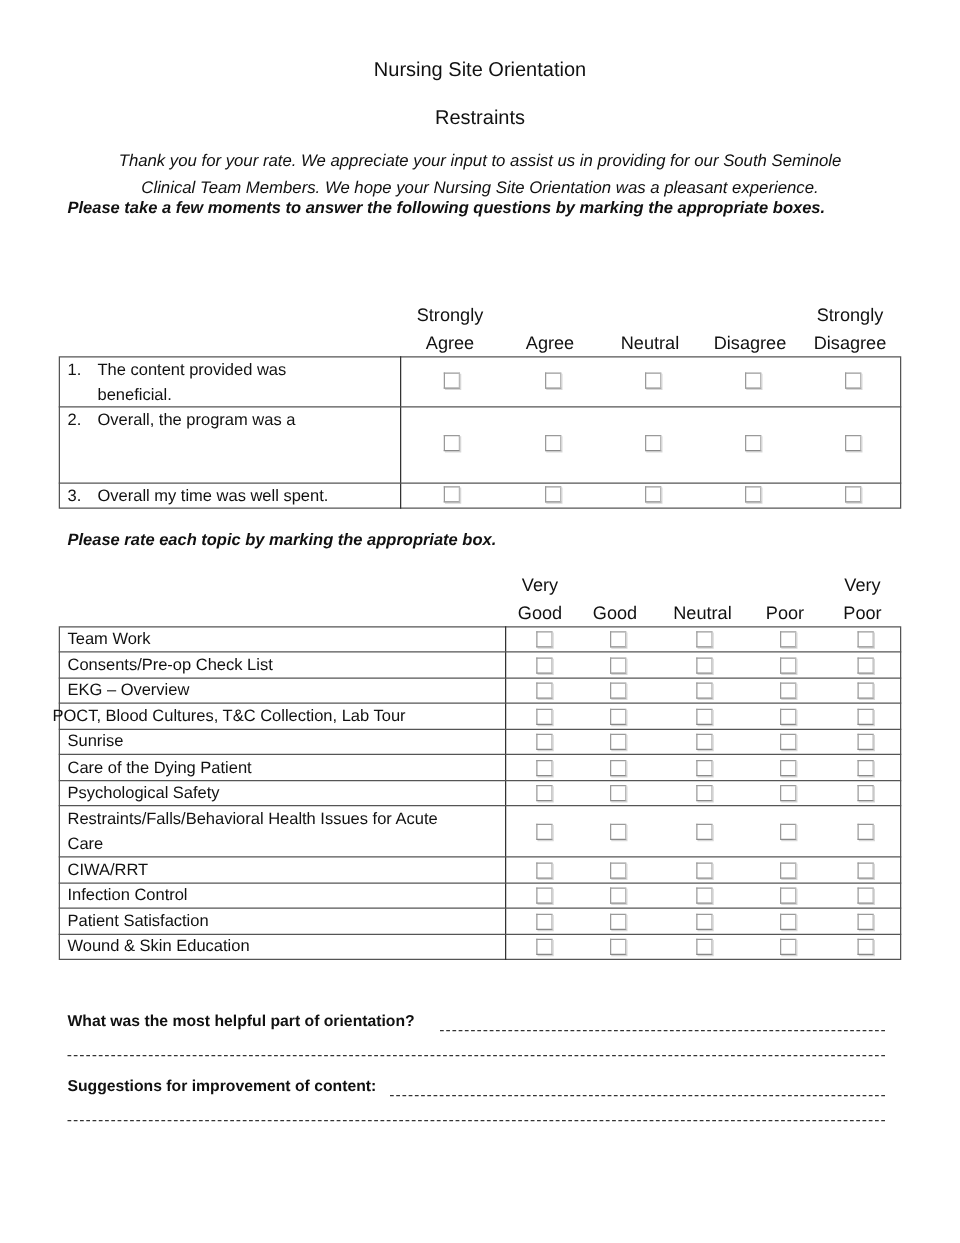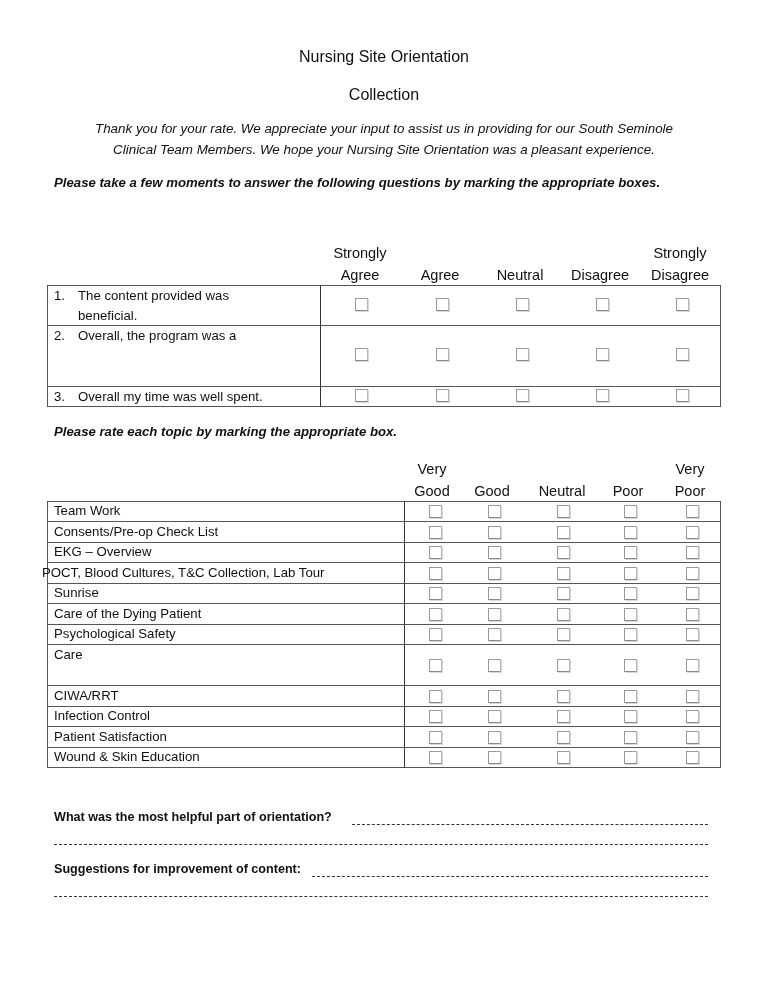--- a/index.html
+++ b/index.html
@@ -17,24 +17,24 @@
   .cb { position: absolute; width: 11px; height: 11px; border: 1px solid #9a9a9a;
         border-right-color: #b8b8b8; border-bottom-color: #8a8a8a; background: #fff;
         box-shadow: 1px 1px 0 #d8d8d8; cursor: pointer; }
   .open-q { left: 54px; font-weight: bold; font-size: 12.6px; white-space: nowrap; }
   .blank-line { position: absolute; left: 54px; width: 654px; height: 0; border-bottom: 1px dashed #333; }
 </style>
 </head>
 <body>
 
 <div class="abs title" style="top:48px;">Nursing Site Orientation</div>
-<div class="abs title" style="top:86px;">Collection</div>
+<div class="abs title" style="top:86px;">Restraints</div>
 <div class="abs intro" style="top:119px;">Thank you for your rate.  We appreciate your input to assist us in providing for our South Seminole</div>
 <div class="abs intro" style="top:140px;">Clinical Team Members.  We hope your Nursing Site Orientation was a pleasant experience.</div>
-<div class="abs instr" style="top:175px; left:54px; font-size:13.2px;">Please take a few moments to answer the following questions by marking the appropriate boxes.</div>
+<div class="abs instr" style="top:158px; left:54px; font-size:13.2px;">Please take a few moments to answer the following questions by marking the appropriate boxes.</div>
 
 <div>
   <div class="abs col-head" style="left:320px; top:242px; width:80px;">
     <div>Strongly</div>
     <div>Agree</div>
   </div>
   <div class="abs col-head" style="left:400px; top:242px; width:80px;">
     <div style="height:22px;"></div>
     <div>Agree</div>
   </div>
@@ -129,20 +129,21 @@
   <div class="hline" style="left:47px; top:747px; width:674px;"></div>
 
   <div class="qtext" style="left:54px; top:501px;">Team Work</div>
   <div class="qtext" style="left:54px; top:522px;">Consents/Pre-op Check List</div>
   <div class="qtext" style="left:54px; top:542px;">EKG – Overview</div>
   <div class="qtext" style="left:42px; top:563px;">POCT, Blood Cultures, T&amp;C Collection, Lab Tour</div>
   <div class="qtext" style="left:54px; top:583px;">Sunrise</div>
   <div class="qtext" style="left:54px; top:604px;">Care of the Dying Patient</div>
   <div class="qtext" style="left:54px; top:624px;">Psychological Safety</div>
   <div class="qtext" style="left:54px; top:645px;">
+    <div>Restraints/Falls/Behavioral Health Issues for Acute</div>
     <div>Care</div>
   </div>
   <div class="qtext" style="left:54px; top:686px;">CIWA/RRT</div>
   <div class="qtext" style="left:54px; top:706px;">Infection Control</div>
   <div class="qtext" style="left:54px; top:727px;">Patient Satisfaction</div>
   <div class="qtext" style="left:54px; top:747px;">Wound &amp; Skin Education</div>
 
   <div id="rating-cbs">
 
     <div class="cb" style="left:429px; top:505px;"></div>

